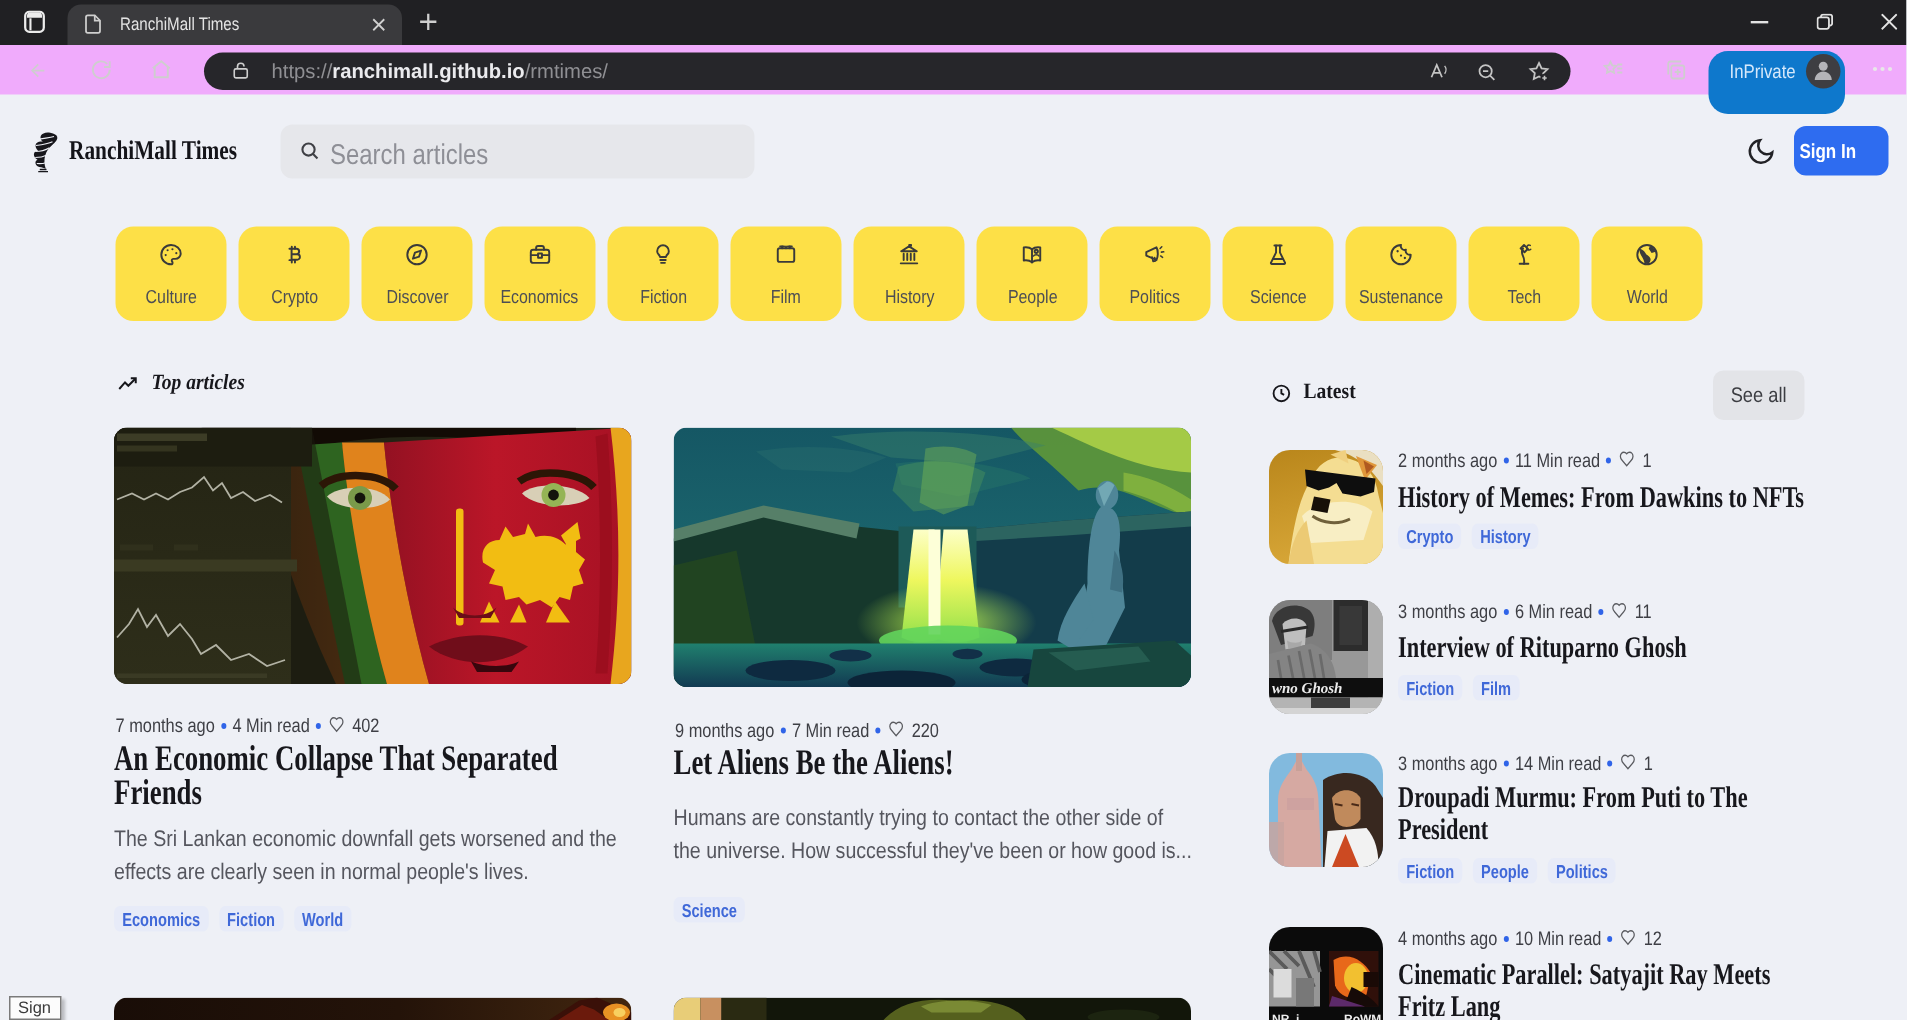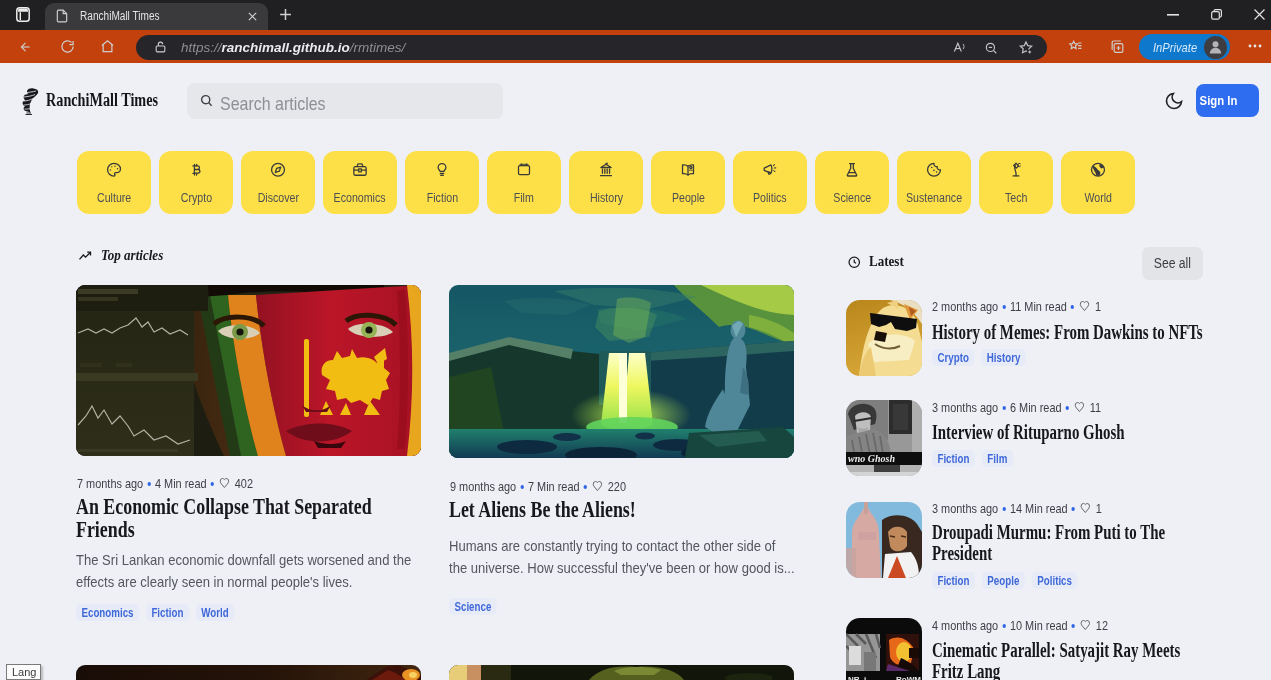--- a/index.html
+++ b/index.html
@@ -6,21 +6,21 @@
   html,body { width:1271px; height:680px; overflow:hidden; }
   body { font-family:"Liberation Sans", sans-serif; position:relative; background:#eef0f6; }
   .abs { position:absolute; }
   svg { display:block; }
   .sx { display:inline-block; transform:scaleX(.84); transform-origin:0 50%; white-space:nowrap; }
   .sxc { display:inline-block; transform:scaleX(.85); transform-origin:50% 50%; white-space:nowrap; }
 
   #tabbar { position:absolute; left:0; top:0; width:1271px; height:30px; background:#202023; }
   #tab { position:absolute; left:45px; top:3px; width:223px; height:27px; background:#3a3a3d; border-radius:9px 9px 0 0; }
   #tabtitle { position:absolute; left:35px; top:6px; font-size:12px; color:#e4e4e4; }
-  #toolbar { position:absolute; left:0; top:30px; width:1271px; height:33px; background:#c2410c;font-style:italic; }
+  #toolbar { position:absolute; left:0; top:30px; width:1271px; height:33px; background:#f0abfc; }
   #addr { position:absolute; left:136px; top:5px; width:911px; height:25px; background:#26262a; border-radius:12.5px; }
   #urltxt { position:absolute; left:45px; top:4.5px; font-size:13.5px; color:#8f8f93; }
   #urltxt b { color:#ebebee; font-weight:bold; }
 
   #sitename { position:absolute; left:46px; top:90px; font-family:"Liberation Serif", serif; font-weight:bold; font-size:18px; color:#141419; }
   #search { position:absolute; left:187px; top:83px; width:316px; height:36px; background:#e6e7eb; border-radius:8px; }
   #search > span { position:absolute; left:33px; top:10px; font-size:19px; color:#8e8f96; }
   #signin { position:absolute; left:1196px; top:84px; width:63px; height:33px; background:#2e6cf0; border-radius:8px; color:#fff; font-size:13.5px; font-weight:bold; text-align:left; line-height:33px; }
 
   .chip { position:absolute; top:151px; width:74px; height:63px; background:#fde047; border-radius:12px; }
@@ -115,21 +115,21 @@
   </div>
   <svg class="abs" style="left:1067px;top:9px" width="17" height="16" viewBox="0 0 24 24" fill="none" stroke="#cecece" stroke-width="1.8">
       <path d="M9.3 3.4 11 7l4 .5-2.9 2.8.7 4L9.3 12.4 5.7 14.3l.7-4L3.5 7.5l4-.5z"></path>
       <path d="M16 6h5M16 10h5M16 14h5"></path>
     </svg>
   <svg class="abs" style="left:1109px;top:9px" width="17" height="16" viewBox="0 0 24 24" fill="none" stroke="#cecece" stroke-width="1.8">
       <rect x="7" y="7" width="13" height="13" rx="2"></rect>
       <path d="M4 16V5a2 2 0 0 1 2-2h11"></path>
       <path d="M13.5 10.5v6M10.5 13.5h6"></path>
     </svg>
-  <div class="abs" style="left:1139px;top:4px;width:91px;height:26px;background:#0e78cc;border-radius:13px;">
+  <div class="abs" style="left:1139px;top:4px;width:91px;height:42px;background:#0e78cc;border-radius:13px;">
     <span class="abs" style="left:14px;top:6px;font-size:13px;color:#d6e9fb;"><span class="sx" style="transform:scaleX(.86)">InPrivate</span></span>
     <span class="abs" style="left:65px;top:1.5px;width:23px;height:23px;border-radius:50%;background:#3e3e42;"></span>
     <svg class="abs" style="left:68px;top:4px" width="17" height="18" viewBox="0 0 24 24" fill="#b4b4b8">
         <circle cx="12" cy="8" r="4.2"></circle>
         <path d="M4 21c0-4.4 3.6-8 8-8s8 3.6 8 8z"></path>
       </svg>
   </div>
   <svg class="abs" style="left:1248px;top:14px" width="14" height="4" viewBox="0 0 14 4" fill="#e8e8e8">
       <circle cx="2" cy="2" r="1.4"></circle>
       <circle cx="7" cy="2" r="1.4"></circle>
@@ -452,21 +452,21 @@
   <path d="M42 46 l22 7 h-24 Z" fill="#5c2a6a"></path>
   <text x="2" y="64" font-family="Liberation Sans, sans-serif" font-weight="bold" font-size="8" fill="#ededed">NR..i</text>
   <text x="50" y="64" font-family="Liberation Sans, sans-serif" font-weight="bold" font-size="8" fill="#ededed">RoWM</text>
 </svg>
 </div>
 <div class="meta" style="left:932px;top:618px;">4 months ago<span class="dot"></span>10 Min read<span class="dot"></span><svg class="hrt" width="13" height="12" viewBox="0 0 24 24" fill="none" stroke="#5a5b60" stroke-width="2">
       <path d="M19 14c1.5-1.5 3-3.2 3-5.5A5.5 5.5 0 0 0 16.5 3c-1.8 0-3 .5-4.5 2-1.5-1.5-2.7-2-4.5-2A5.5 5.5 0 0 0 2 8.5c0 2.3 1.5 4 3 5.5l7 7z"></path>
     </svg> 12</div>
 <div class="title sbtitle" style="left:932px;top:640px;">Cinematic Parallel: Satyajit Ray Meets<br>Fritz Lang</div>
 
-<div id="starttip">Lang</div>
+<div id="starttip">Sign</div>
 
 <div class="chip" style="left:77px">
     <svg class="ic" width="15.5" height="15.5" viewBox="0 0 24 24" fill="none" stroke="#3a3a3a" stroke-width="2" stroke-linecap="round" stroke-linejoin="round">
       <circle cx="13.5" cy="6.5" r="1.1" fill="#3a3a3a" stroke="none"></circle>
       <circle cx="17.5" cy="10.5" r="1.1" fill="#3a3a3a" stroke="none"></circle>
       <circle cx="8.5" cy="7.5" r="1.1" fill="#3a3a3a" stroke="none"></circle>
       <circle cx="6.5" cy="12.5" r="1.1" fill="#3a3a3a" stroke="none"></circle>
       <path d="M12 2C6.5 2 2 6.5 2 12s4.5 10 10 10c.9 0 1.6-.7 1.6-1.7 0-.4-.2-.8-.4-1.1-.3-.3-.4-.7-.4-1.1a1.6 1.6 0 0 1 1.7-1.7h2c3 0 5.5-2.5 5.5-5.6C22 6 17.5 2 12 2z"></path>
     </svg>
     <div class="lb"><span class="sxc">Culture</span></div>

